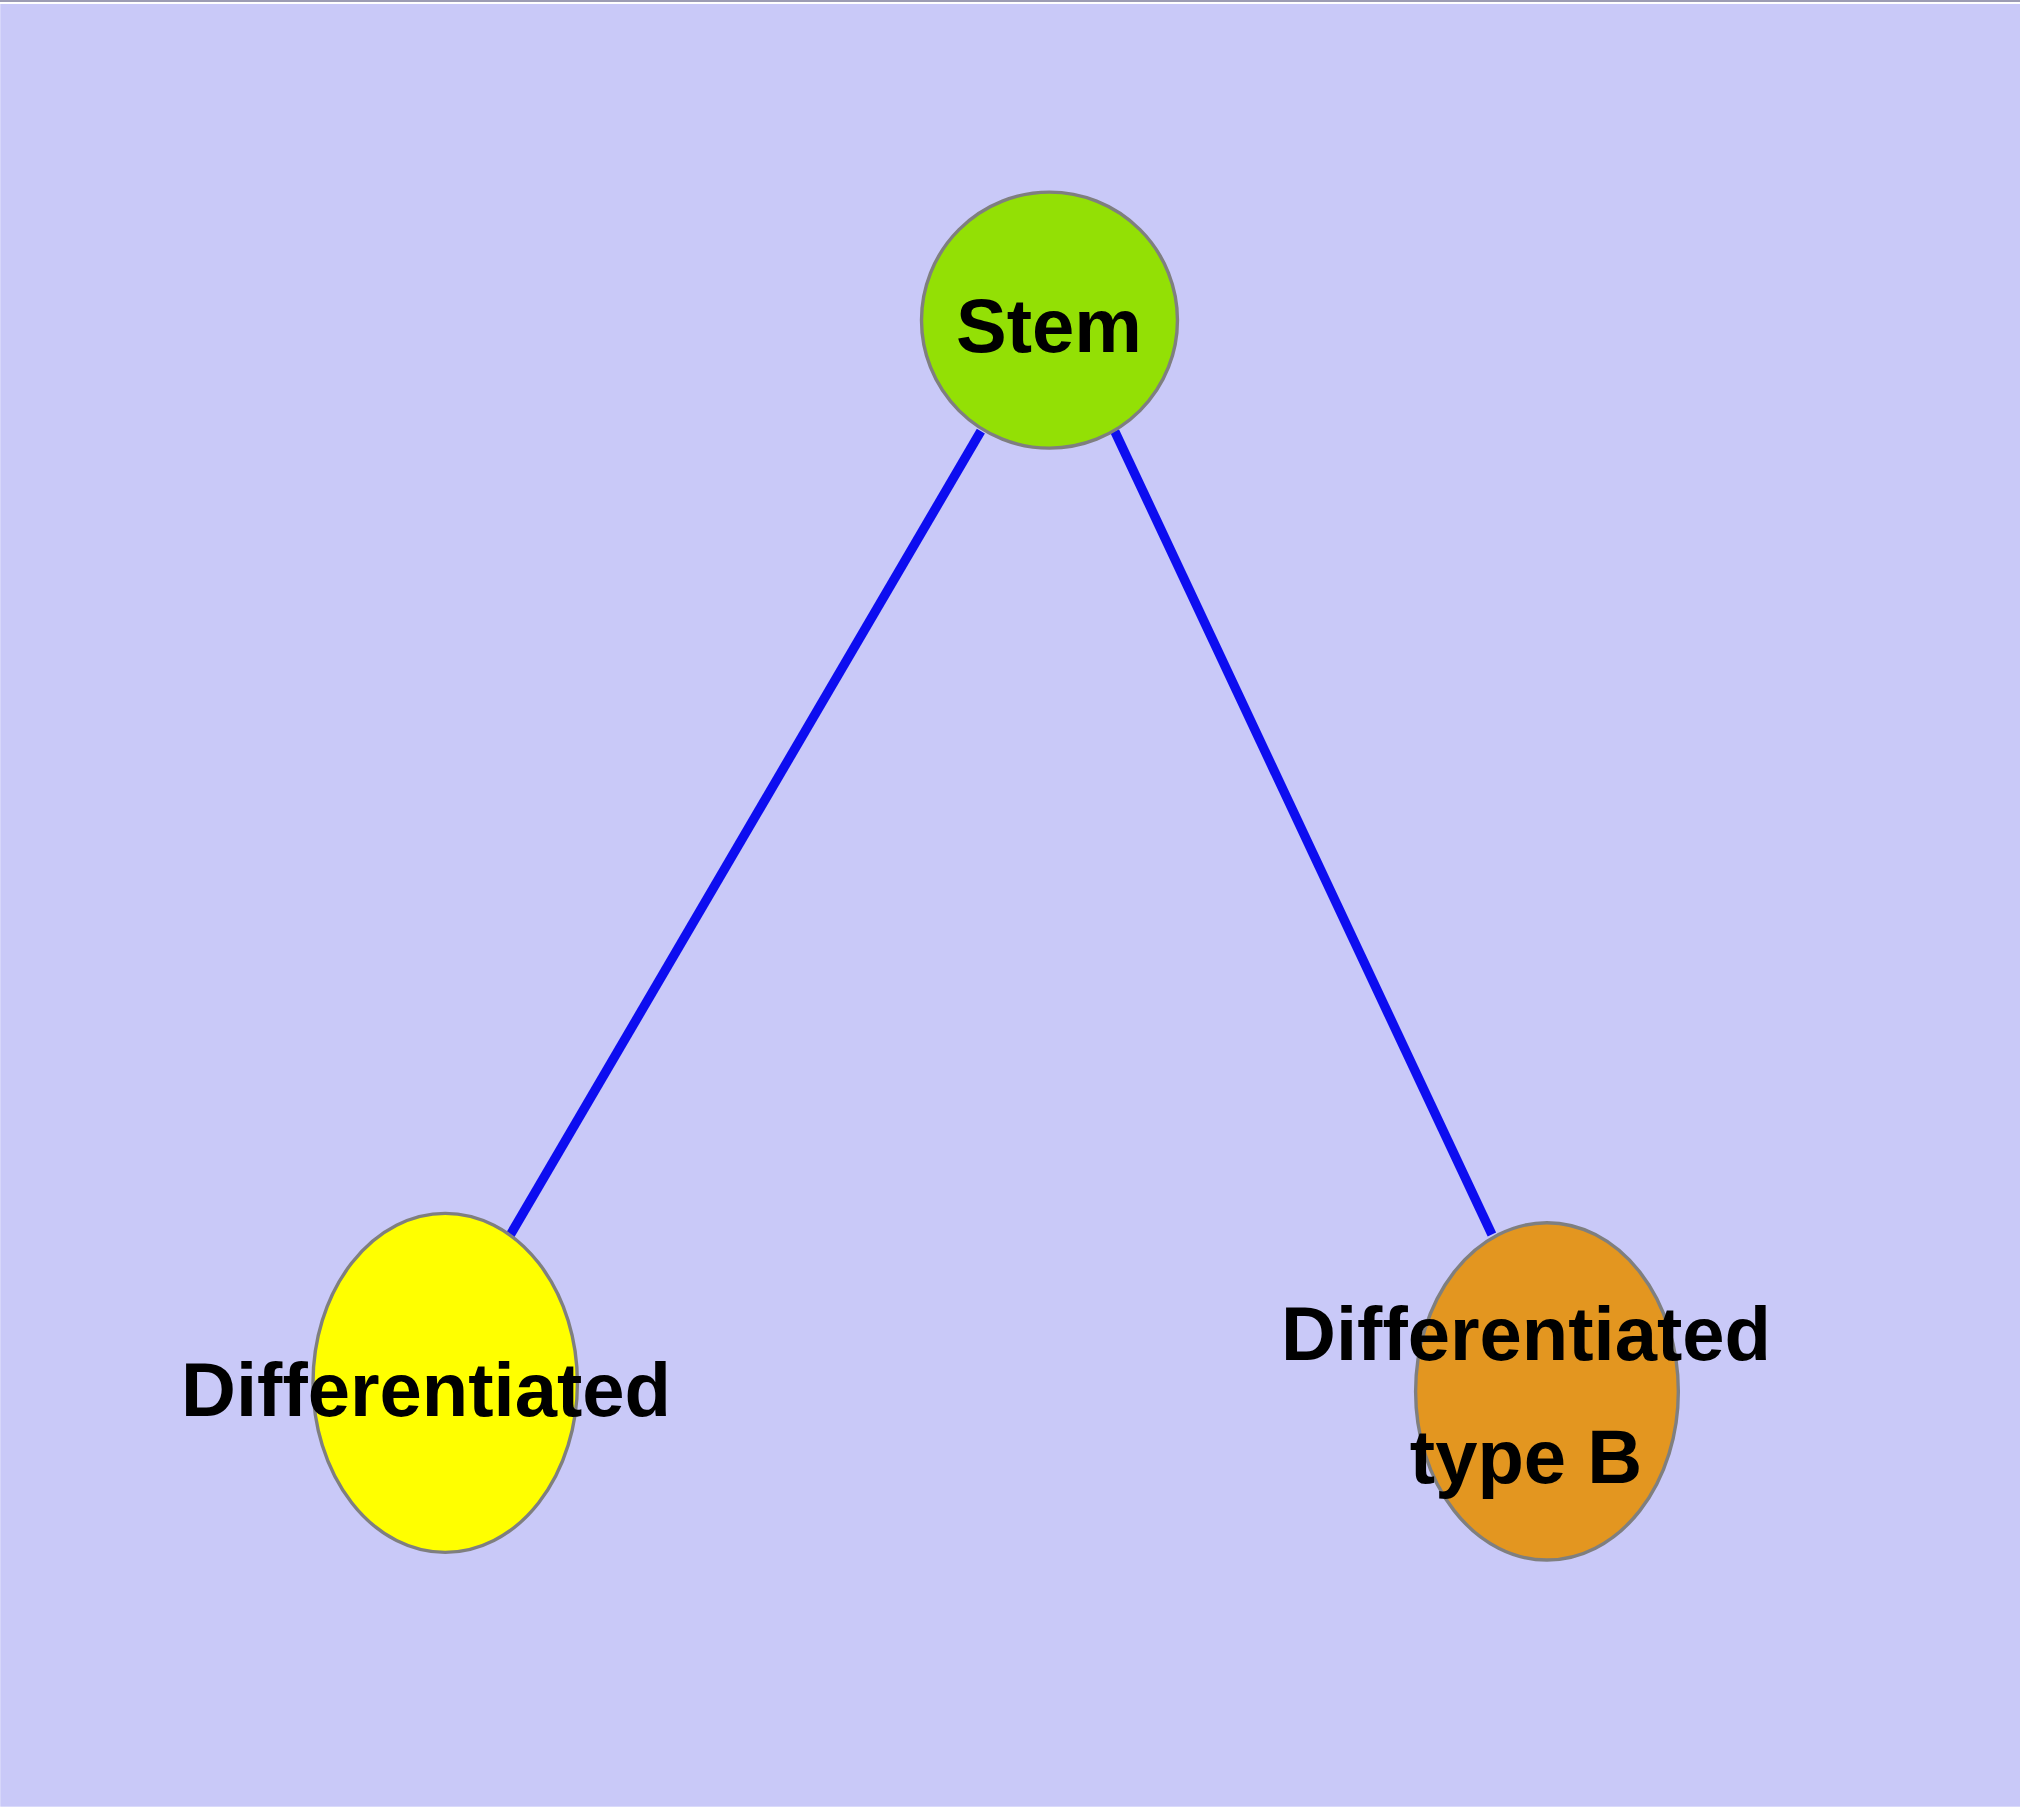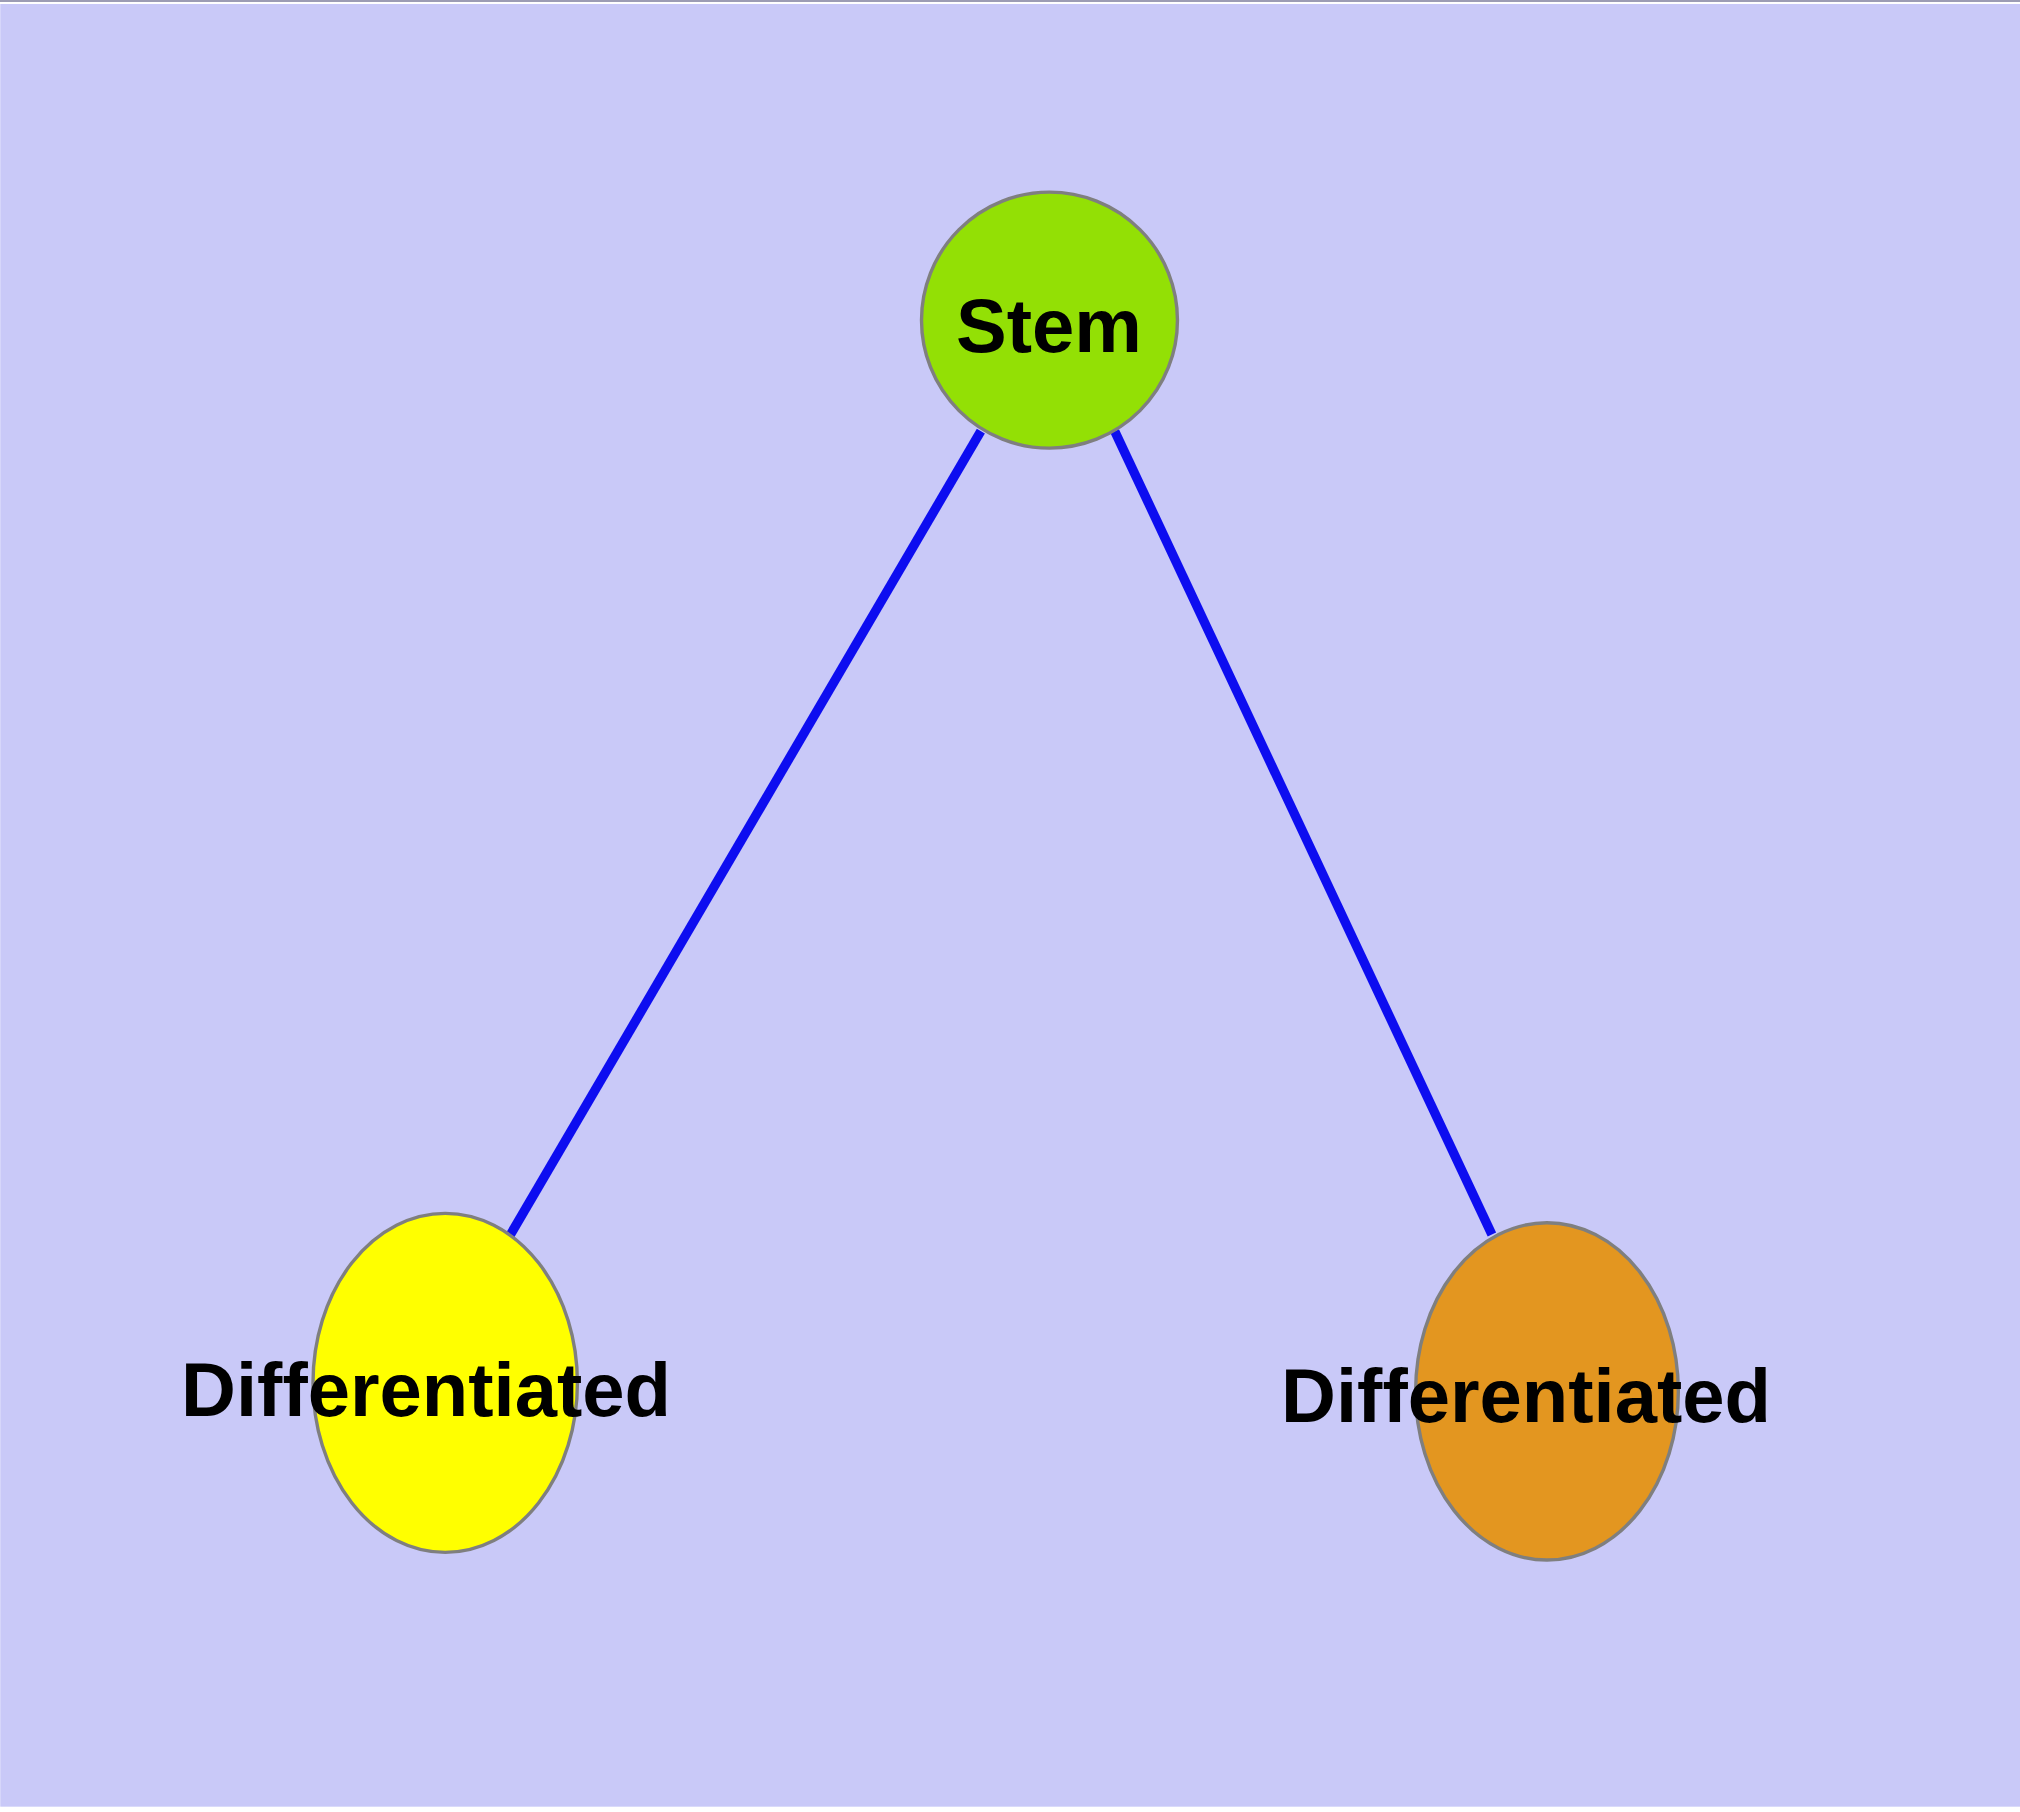--- a/index.html
+++ b/index.html
@@ -77,16 +77,17 @@
     </svg>
 
     <div class="node-label" id="stem-label" data-bind="diagram.nodes.0.label">Stem</div>
 
     <div class="node-label" id="type-a-label">
       <span class="label-line" data-bind="diagram.nodes.1.label_line1">Differentiated</span>
     </div>
 
     <div class="node-label" id="type-b-label">
       <span class="label-line" data-bind="diagram.nodes.2.label_line1">Differentiated</span>
+      <span class="label-line" data-bind="diagram.nodes.2.label_line2">type B</span>
     </div>
   </div>
 </div>
 
 
 </body></html>

